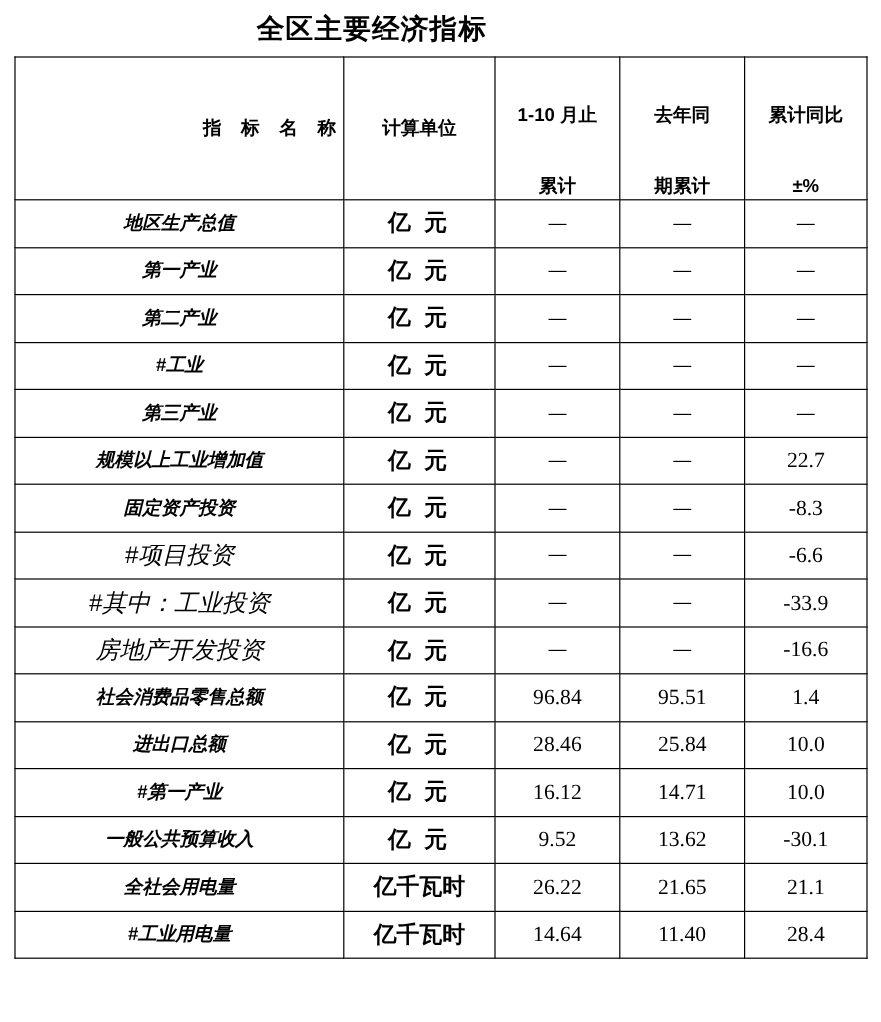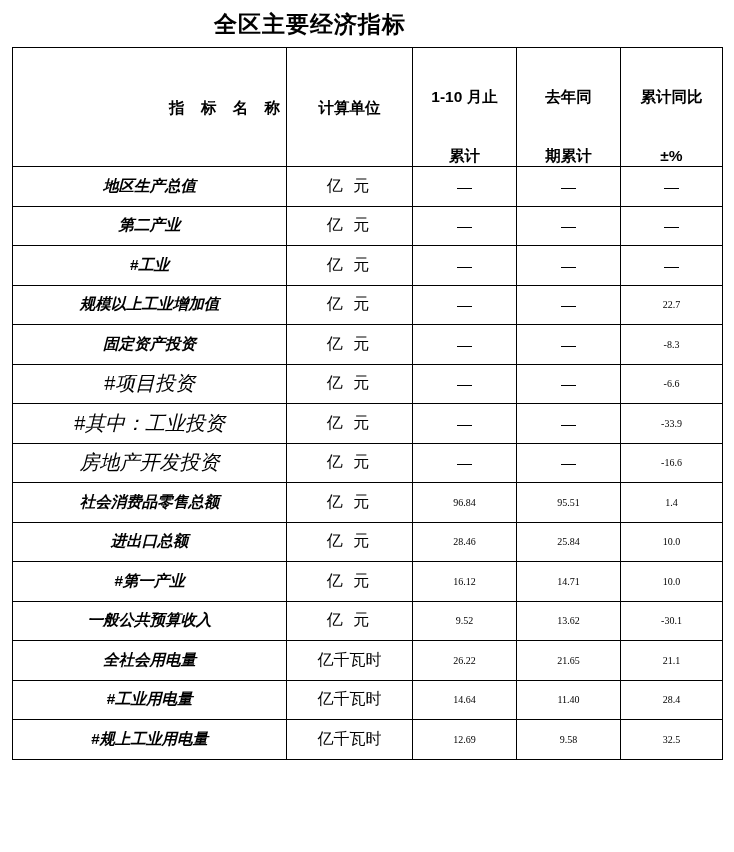--- a/index.html
+++ b/index.html
@@ -66,29 +66,29 @@
   tbody td.name {
     font-weight: bold;
     font-size: 15.5px;
     font-style: italic;
   }
   tbody td.name.sub {
     font-weight: normal;
     font-size: 20px;
   }
   tbody td.unit {
-    font-weight: normal;
-    font-size: 16px;
+    font-weight: bold;
+    font-size: 19px;
     letter-spacing: 3px;
   }
   tbody td.unit.narrow {
     letter-spacing: 0px;
   }
   tbody td.num {
-    font-size: 10px;
+    font-size: 18px;
     font-family: "Liberation Serif", serif;
   }
   tbody td.dash {
     font-size: 15px;
   }
   .two-line {
     display: block;
     line-height: 1.22;
     margin-top: 40px;
   }
@@ -128,28 +128,42 @@
     </thead>
     <tbody id="tbody">
         <tr>
           <td class="name">地区生产总值</td>
           <td class="unit">亿 元</td>
           <td class="dash">—</td>
           <td class="dash">—</td>
           <td class="dash">—</td>
         </tr>
         <tr>
+          <td class="name">第一产业</td>
+          <td class="unit">亿 元</td>
+          <td class="dash">—</td>
+          <td class="dash">—</td>
+          <td class="dash">—</td>
+        </tr>
+        <tr>
           <td class="name">第二产业</td>
           <td class="unit">亿 元</td>
           <td class="dash">—</td>
           <td class="dash">—</td>
           <td class="dash">—</td>
         </tr>
         <tr>
           <td class="name">#工业</td>
+          <td class="unit">亿 元</td>
+          <td class="dash">—</td>
+          <td class="dash">—</td>
+          <td class="dash">—</td>
+        </tr>
+        <tr>
+          <td class="name">第三产业</td>
           <td class="unit">亿 元</td>
           <td class="dash">—</td>
           <td class="dash">—</td>
           <td class="dash">—</td>
         </tr>
         <tr>
           <td class="name">规模以上工业增加值</td>
           <td class="unit">亿 元</td>
           <td class="dash">—</td>
           <td class="dash">—</td>
@@ -218,23 +232,16 @@
           <td class="num">21.65</td>
           <td class="num">21.1</td>
         </tr>
         <tr>
           <td class="name">#工业用电量</td>
           <td class="unit narrow">亿千瓦时</td>
           <td class="num">14.64</td>
           <td class="num">11.40</td>
           <td class="num">28.4</td>
         </tr>
-        <tr>
-          <td class="name">#规上工业用电量</td>
-          <td class="unit narrow">亿千瓦时</td>
-          <td class="num">12.69</td>
-          <td class="num">9.58</td>
-          <td class="num">32.5</td>
-        </tr>
       </tbody>
   </table>
 
 </div>
 
 </body></html>

